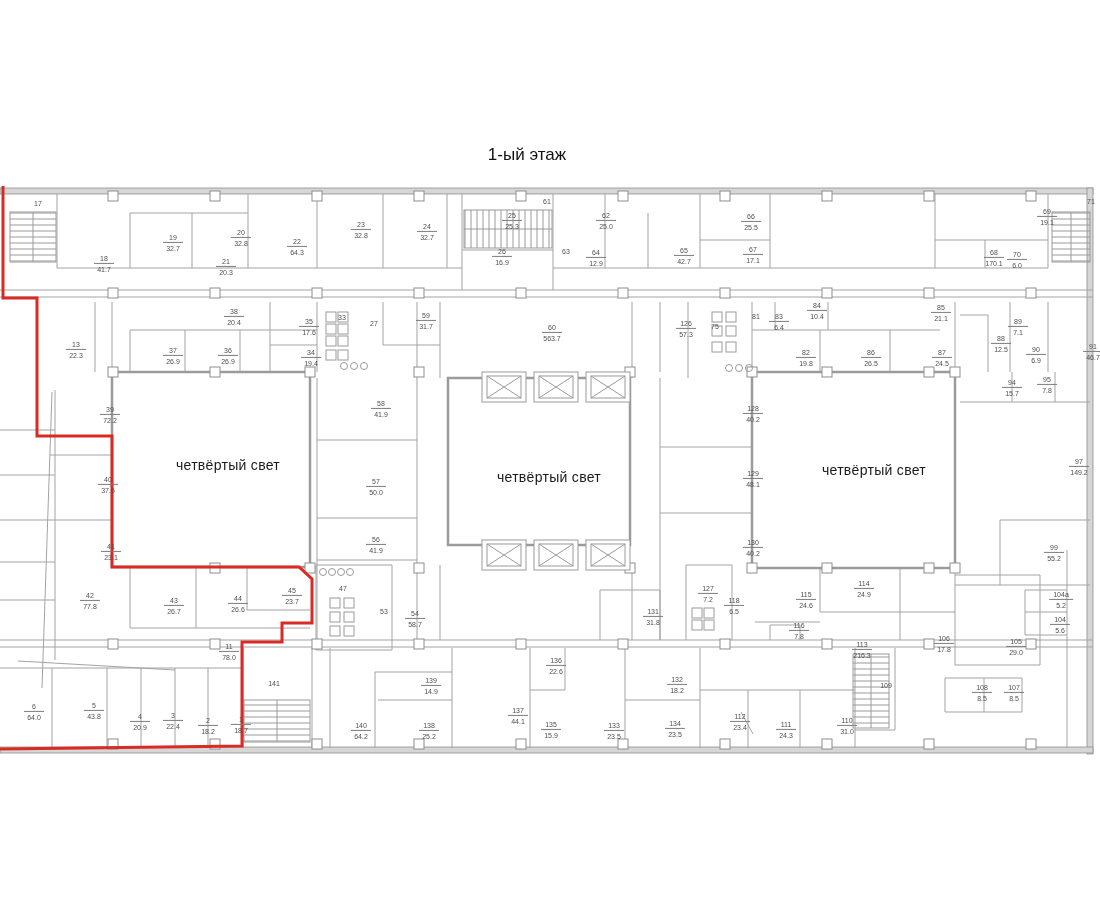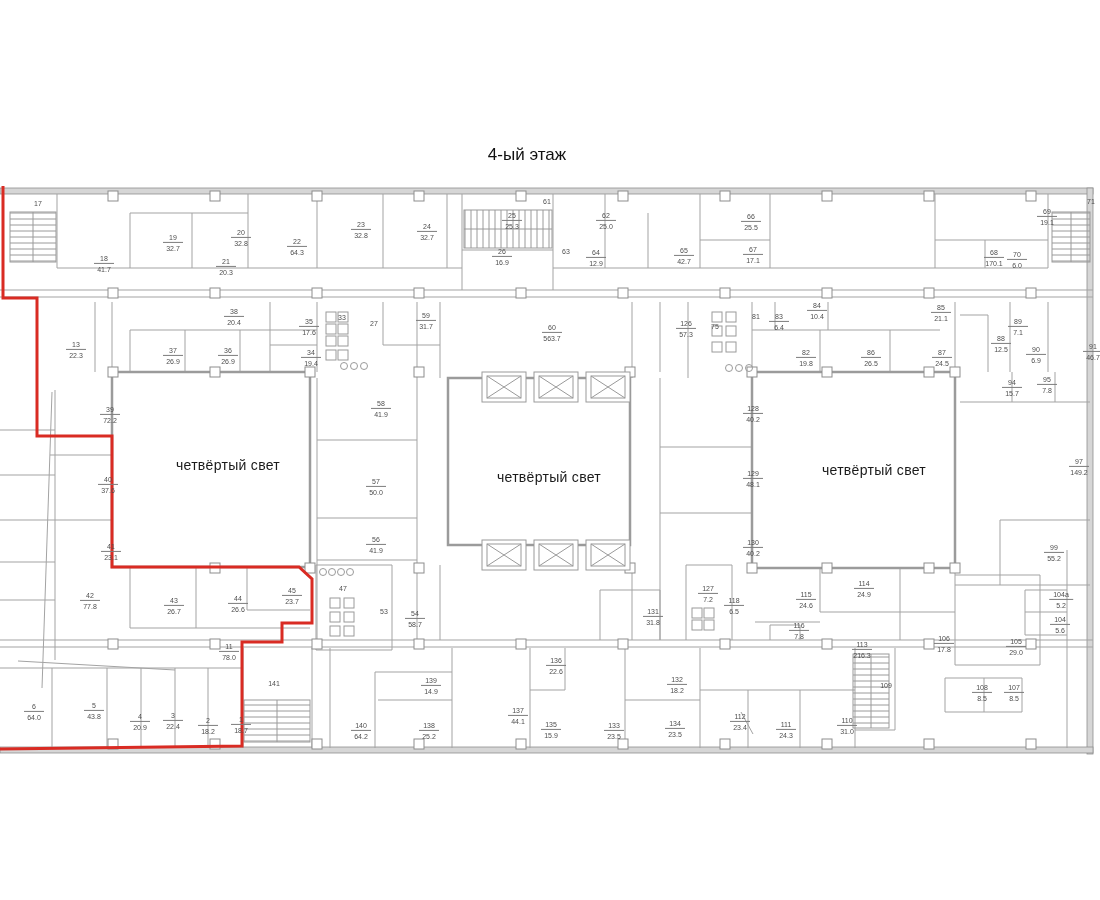--- a/index.html
+++ b/index.html
@@ -327,14 +327,14 @@
       <div class="rl frac" style="left: 192px; top: 726px;"><span class="n">2</span><span class="a">18.2</span></div>
       <div class="rl frac" style="left: 157px; top: 721px;"><span class="n">3</span><span class="a">22.4</span></div>
       <div class="rl frac" style="left: 124px; top: 722px;"><span class="n">4</span><span class="a">20.9</span></div>
       <div class="rl frac" style="left: 78px; top: 711px;"><span class="n">5</span><span class="a">43.8</span></div>
       <div class="rl frac" style="left: 18px; top: 712px;"><span class="n">6</span><span class="a">64.0</span></div>
       <div class="atrium-lbl" style="left: 212px; top: 465px;">четвёртый свет</div>
       <div class="atrium-lbl" style="left: 533px; top: 477px;">четвёртый свет</div>
       <div class="atrium-lbl" style="left: 858px; top: 470px;">четвёртый свет</div>
     </div>
 
-  <div id="floor-title" style="left:527px;top:155px;">4-ый этаж</div>
+  <div id="floor-title" style="left:527px;top:155px;">1-ый этаж</div>
 </div>
 
 </body></html>

